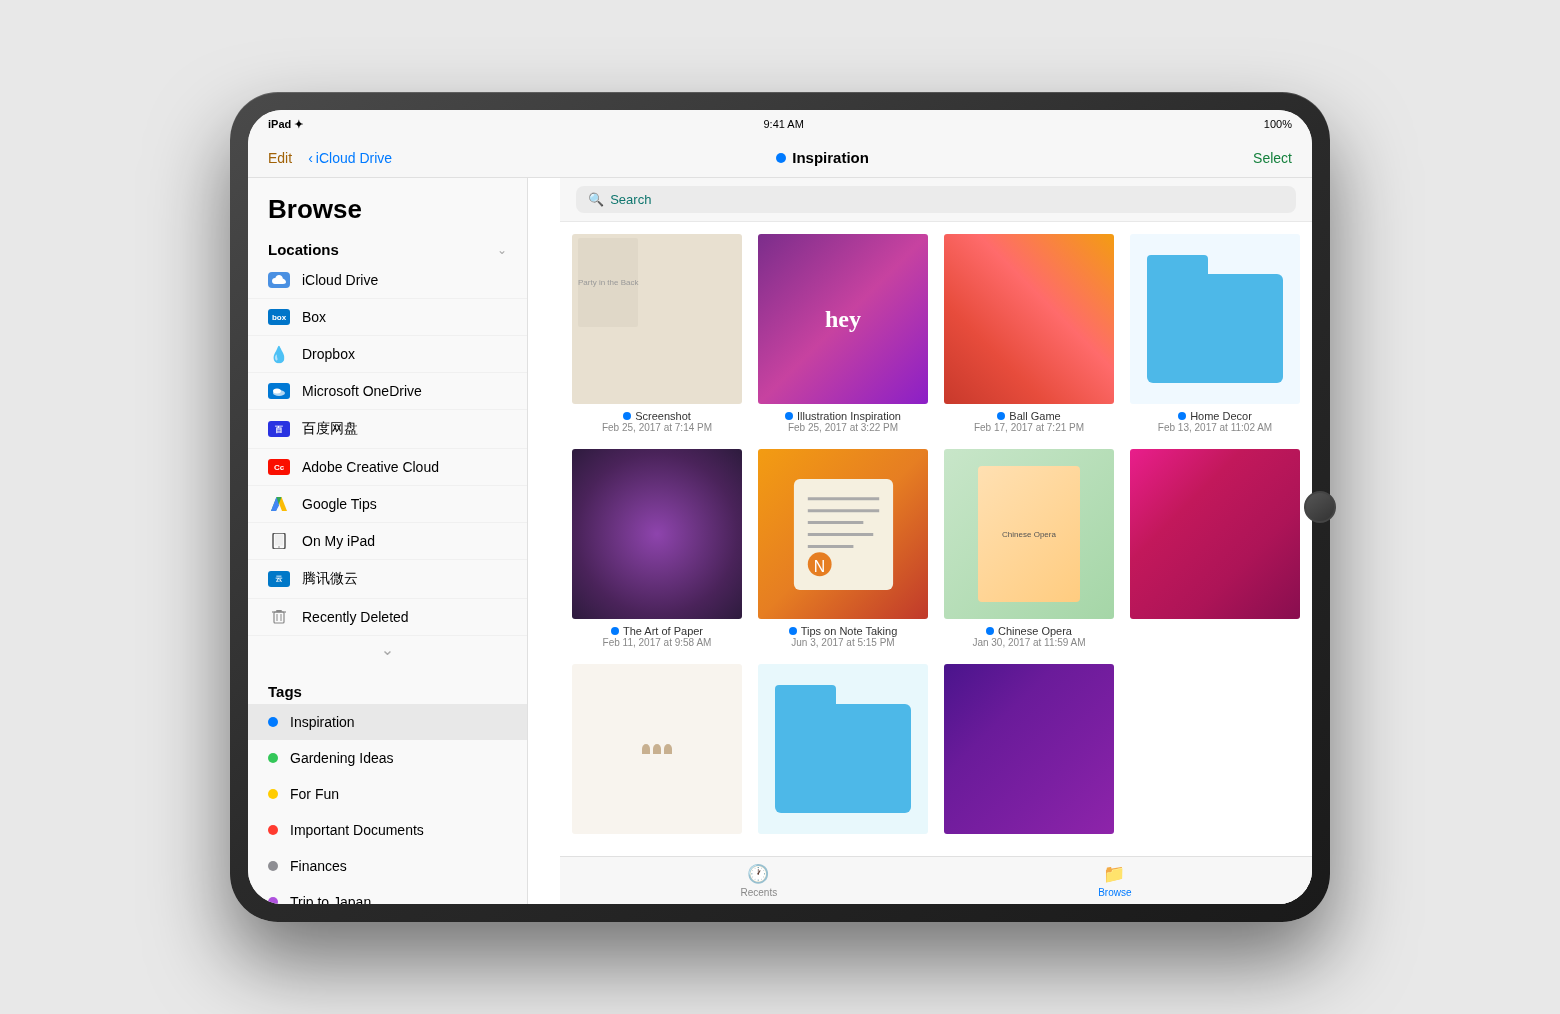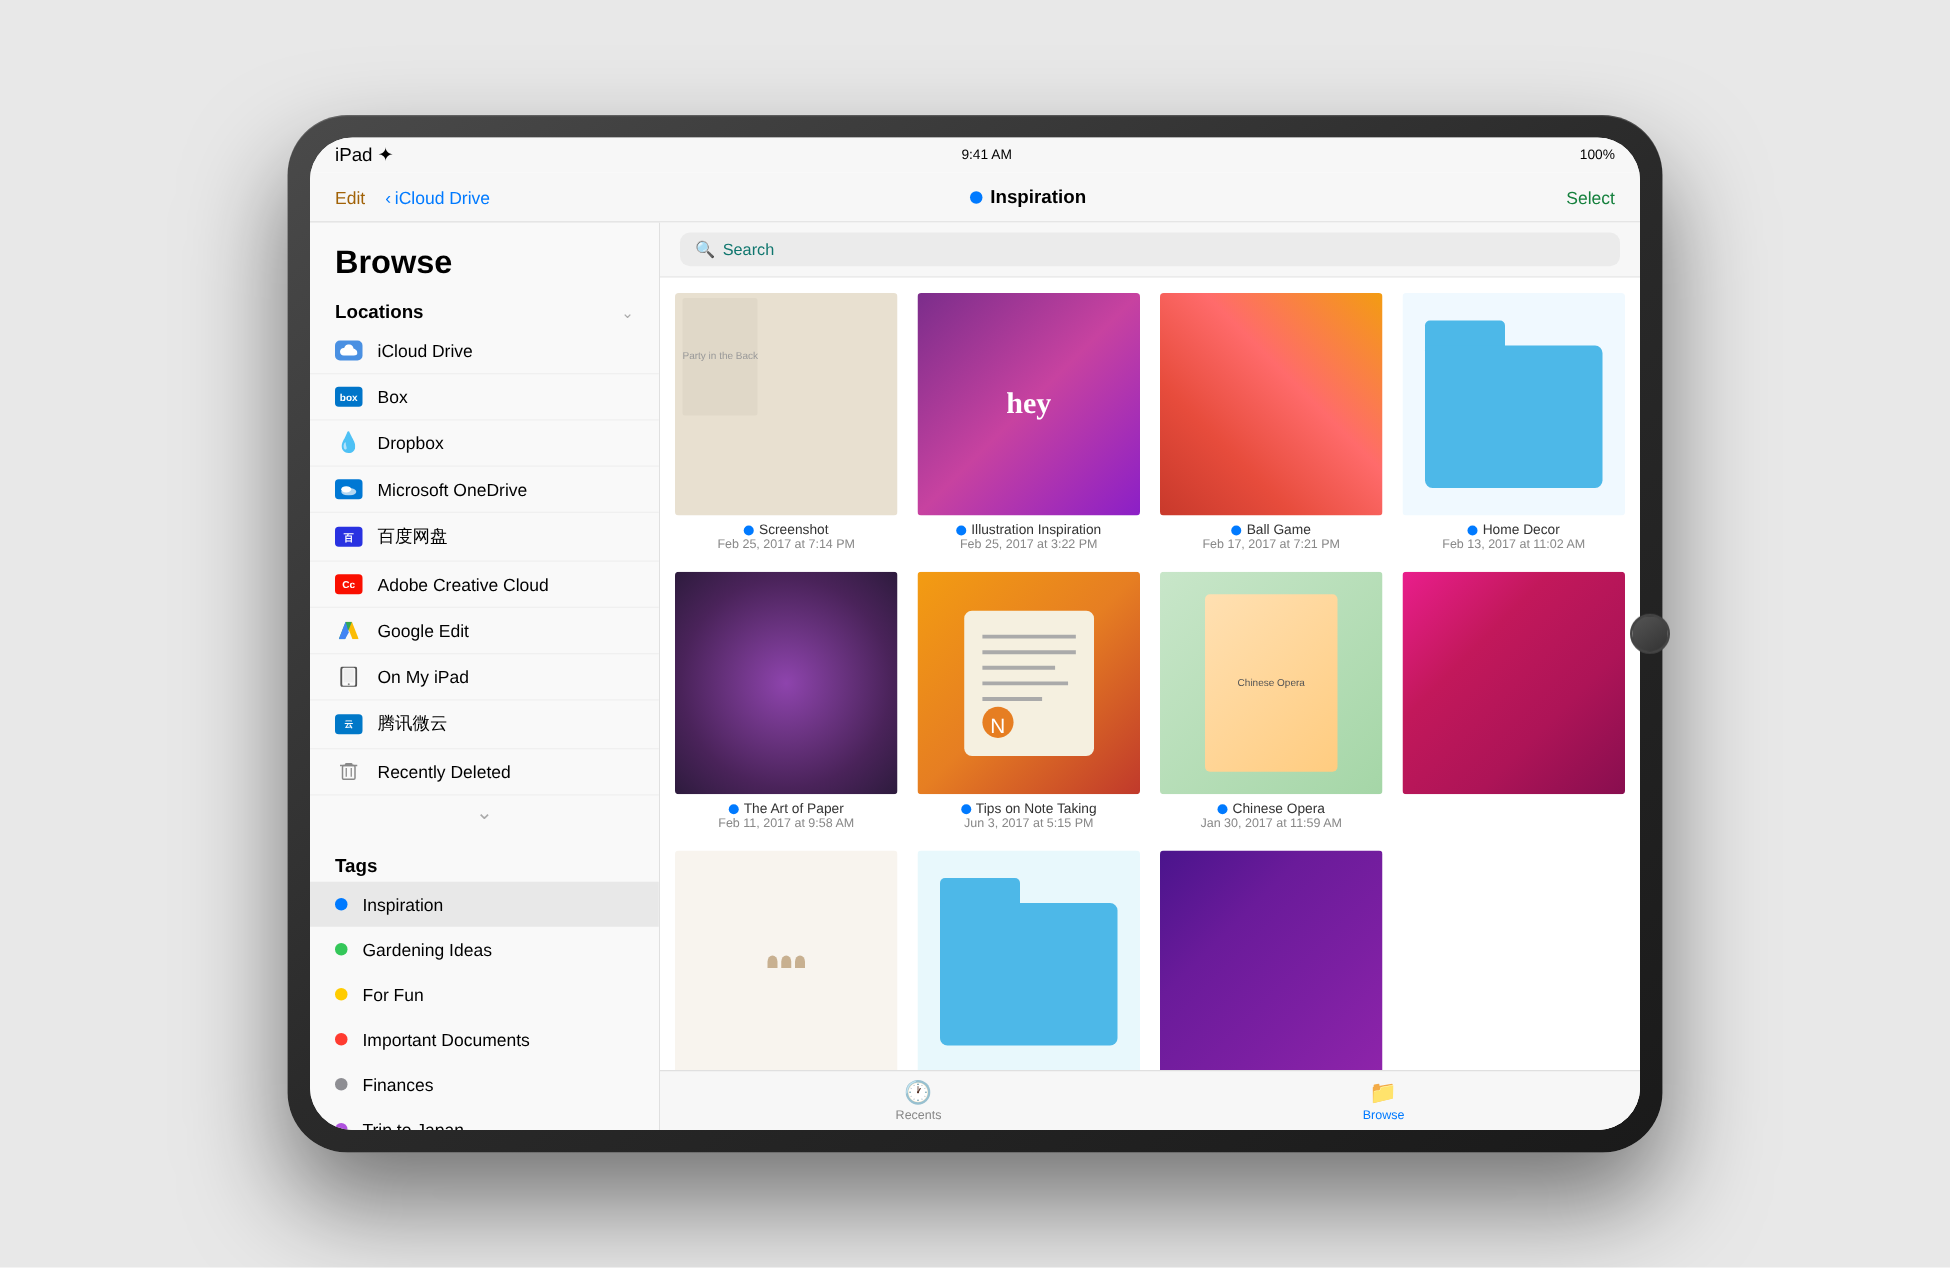--- a/index.html
+++ b/index.html
@@ -39,21 +39,21 @@
     .status-bar {
       display: flex;
       justify-content: space-between;
       align-items: center;
       padding: 6px 20px;
       background: #f7f7f7;
       font-size: 11px;
       color: #000;
       height: 28px;
     }
-    .status-left { font-size: 15px; font-weight: 400; }
+    .status-left { font-size: 11px; font-weight: 700; }
     .status-center { font-size: 11px; font-weight: 500; }
     .status-right { font-size: 11px; font-weight: 500; }
 
     
     .nav-bar {
       display: flex;
       justify-content: space-between;
       align-items: center;
       padding: 6px 20px;
       background: #f7f7f7;
@@ -65,20 +65,21 @@
     .nav-back { color: #007aff; font-size: 14px; display: flex; align-items: center; gap: 3px; }
     .nav-title { font-size: 15px; font-weight: 600; display: flex; align-items: center; gap: 6px; }
     .nav-dot { width: 10px; height: 10px; border-radius: 50%; background: #007aff; display: inline-block; }
     .nav-select { color: #15803d; font-size: 14px; }
 
     
     .main-content {
       display: flex;
       flex: 1;
       overflow: hidden;
+      gap: 32px;
     }
 
     
     .sidebar {
       width: 280px;
       background: #f9f9f9;
       border-right: 1px solid #e0e0e0;
       overflow-y: auto;
       flex-shrink: 0;
       padding-bottom: 20px;
@@ -439,21 +440,21 @@
           </div>
           <div class="sidebar-item">
             <div class="icon-gdrive">
               <svg width="16" height="14" viewBox="0 0 16 14">
                   <polygon points="8,0 16,14 0,14" fill="none" stroke="none"></polygon>
                   <polygon points="5.5,0 10.5,0 16,14 11,14" fill="#fbbc05"></polygon>
                   <polygon points="0,14 5.5,0 10.5,0 5,14" fill="#34a853"></polygon>
                   <polygon points="0,14 5,14 8,8.5 5.5,0" fill="#4285f4"></polygon>
                 </svg>
             </div>
-            <span class="sidebar-item-label">Google Edit</span>
+            <span class="sidebar-item-label">Google Tips</span>
           </div>
           <div class="sidebar-item">
             <div class="icon-ipad">
               <svg width="14" height="16" viewBox="0 0 14 16">
                   <rect x="1" y="0" width="12" height="16" rx="2" fill="none" stroke="#555" stroke-width="1.5"></rect>
                   <rect x="3" y="1.5" width="8" height="11" fill="#eee"></rect>
                   <circle cx="7" cy="14" r="0.8" fill="#888"></circle>
                 </svg>
             </div>
             <span class="sidebar-item-label">On My iPad</span>

